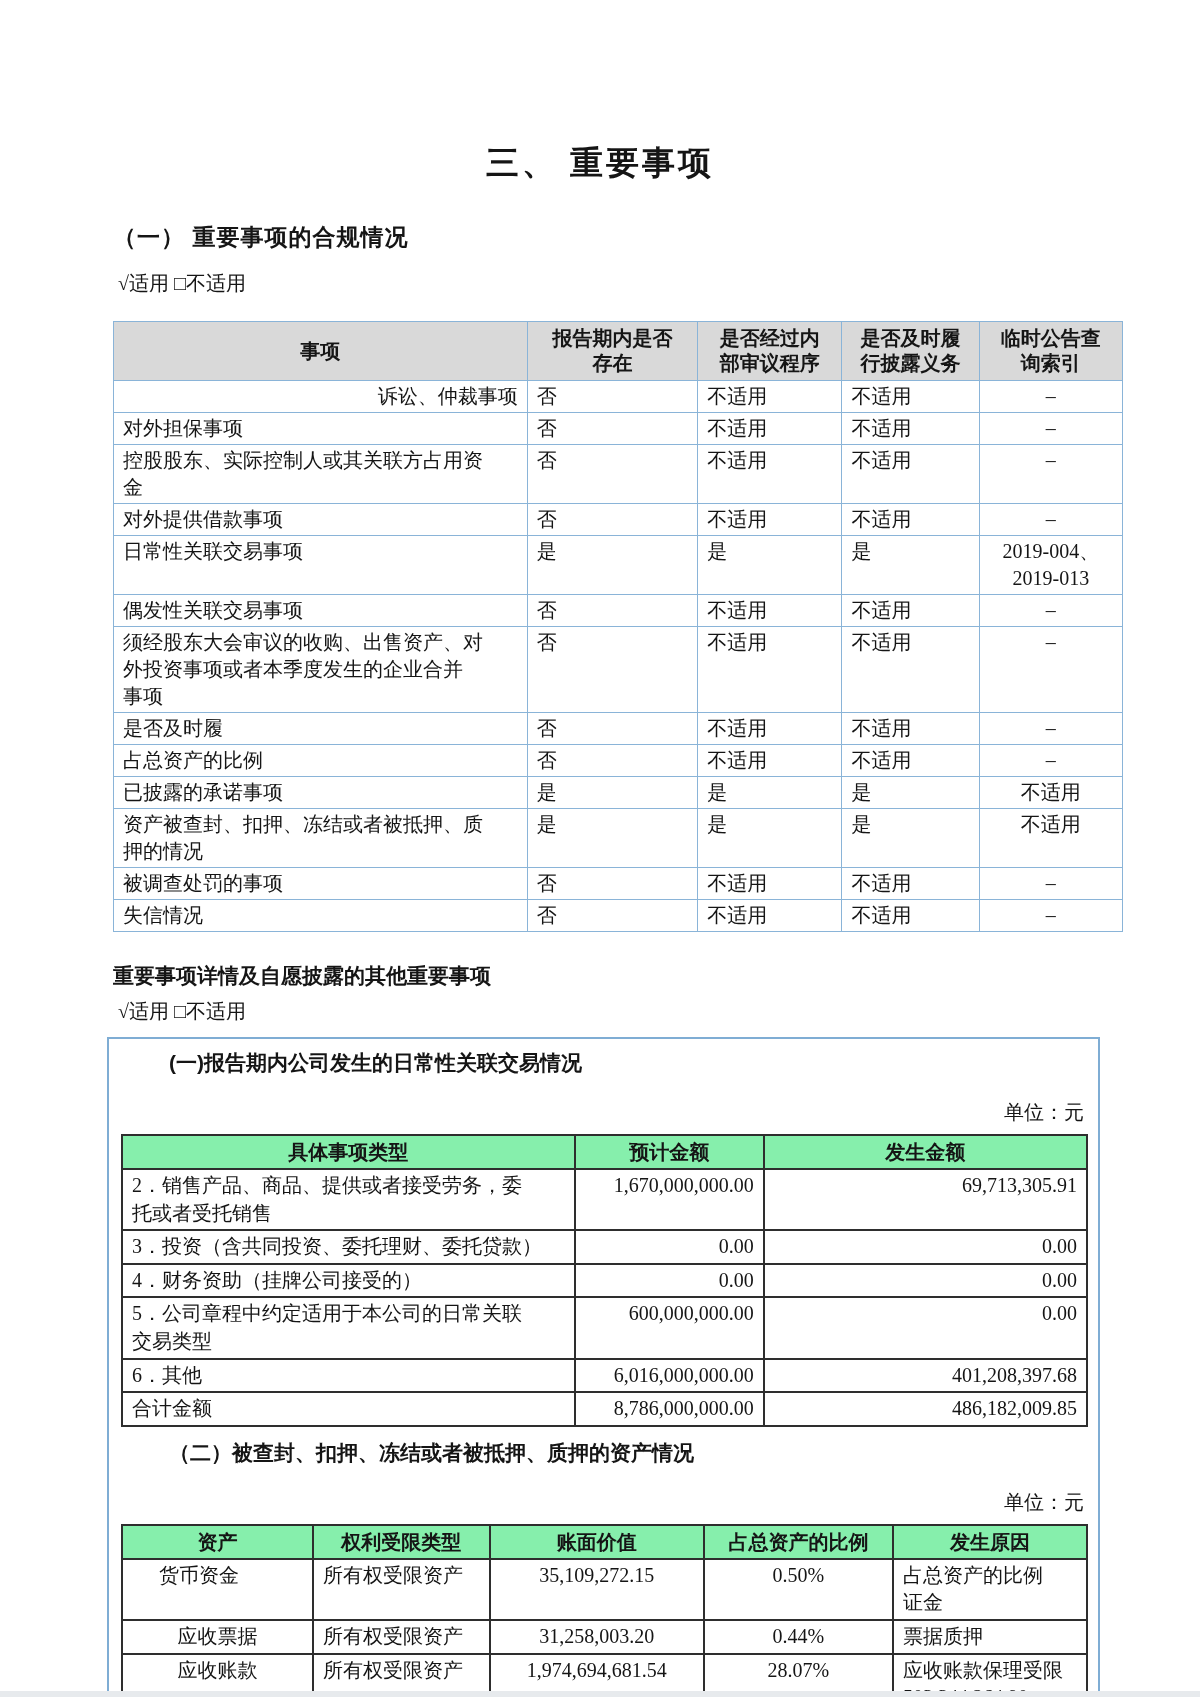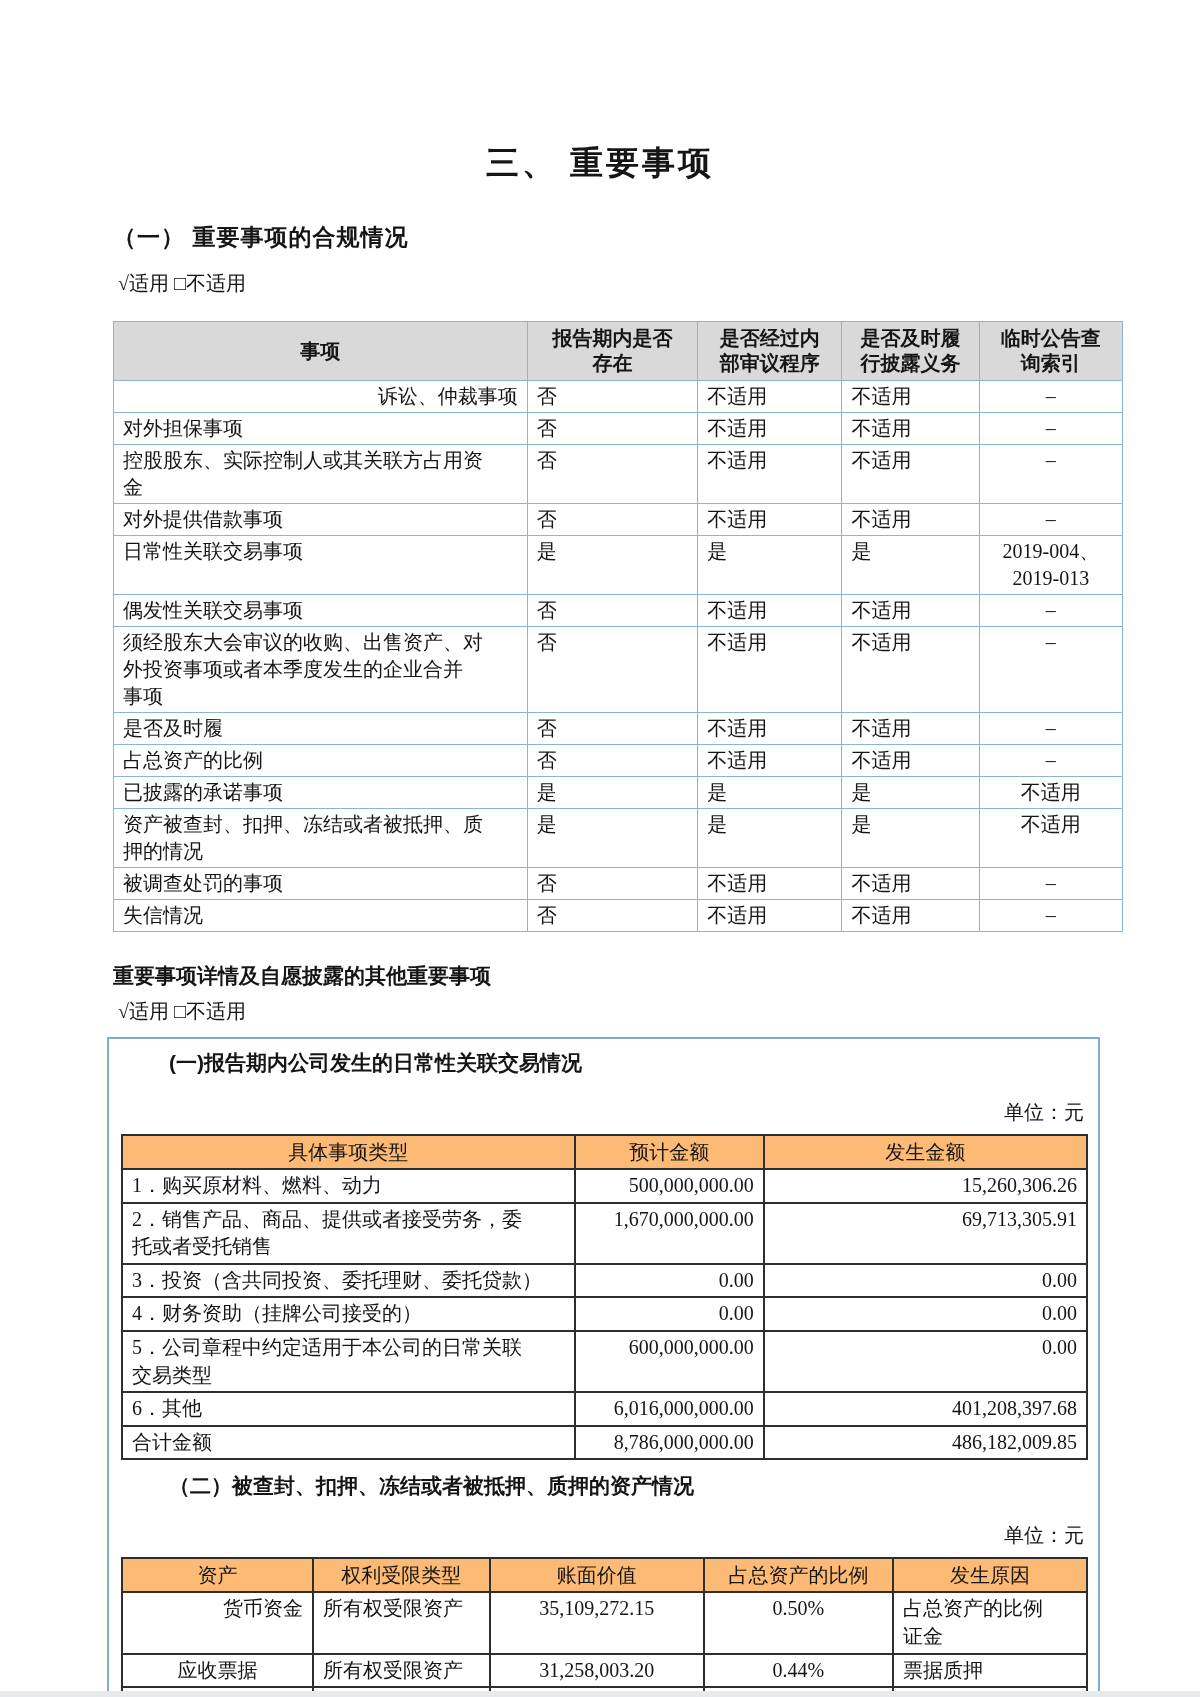--- a/index.html
+++ b/index.html
@@ -75,24 +75,24 @@
     margin:22px 2px 8px 0;
     text-align:right;
     font-size:20px;
   }
   
   .dark-table{
     width:967px;
     font-size:20px;
   }
   .dark-table th{
-    background:#fdba74;
+    background:#86efac;
     border:2px solid #2e2e2e;
     font-family:"Liberation Sans","DejaVu Sans",sans-serif;
-    font-weight:normal;
+    font-weight:bold;
     font-size:20px;
     padding:3px 2px;
     line-height:1.3;
     text-align:center;vertical-align:middle;
   }
   .dark-table td{
     border:2px solid #2e2e2e;
     padding:2px 9px;
     vertical-align:top;
     line-height:1.38;
@@ -253,25 +253,20 @@
         </colgroup>
         <thead>
           <tr>
             <th>具体事项类型</th>
             <th>预计金额</th>
             <th>发生金额</th>
           </tr>
         </thead>
         <tbody>
           <tr>
-            <td style="text-align: left;">1．购买原材料、燃料、动力</td>
-            <td style="text-align: right;">500,000,000.00</td>
-            <td style="text-align: right;">15,260,306.26</td>
-          </tr>
-          <tr>
             <td style="text-align: left;">2．销售产品、商品、提供或者接受劳务，委
 托或者受托销售</td>
             <td style="text-align: right;">1,670,000,000.00</td>
             <td style="text-align: right;">69,713,305.91</td>
           </tr>
           <tr>
             <td style="text-align: left;">3．投资（含共同投资、委托理财、委托贷款）</td>
             <td style="text-align: right;">0.00</td>
             <td style="text-align: right;">0.00</td>
           </tr>
@@ -315,21 +310,21 @@
           <tr>
             <th>资产</th>
             <th>权利受限类型</th>
             <th>账面价值</th>
             <th>占总资产的比例</th>
             <th>发生原因</th>
           </tr>
         </thead>
         <tbody>
           <tr>
-            <td style="text-align: right; padding-left: 36px;">货币资金</td>
+            <td style="text-align: left; padding-left: 36px;">货币资金</td>
             <td style="text-align: left;">所有权受限资产</td>
             <td style="text-align: center;">35,109,272.15</td>
             <td style="text-align: center;">0.50%</td>
             <td style="text-align: left;">占总资产的比例
 证金</td>
           </tr>
           <tr>
             <td style="text-align: center;">应收票据</td>
             <td style="text-align: left;">所有权受限资产</td>
             <td style="text-align: center;">31,258,003.20</td>

